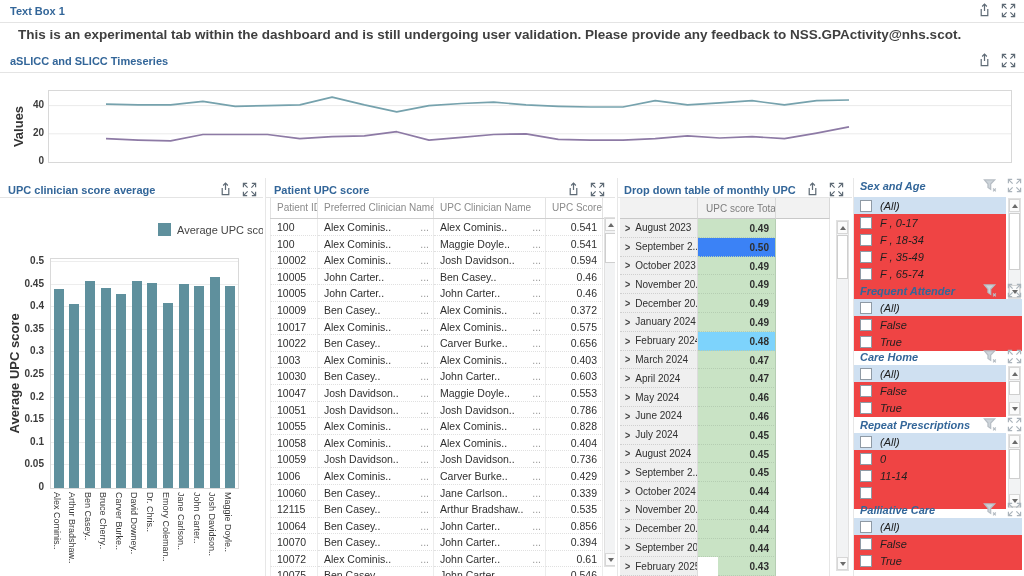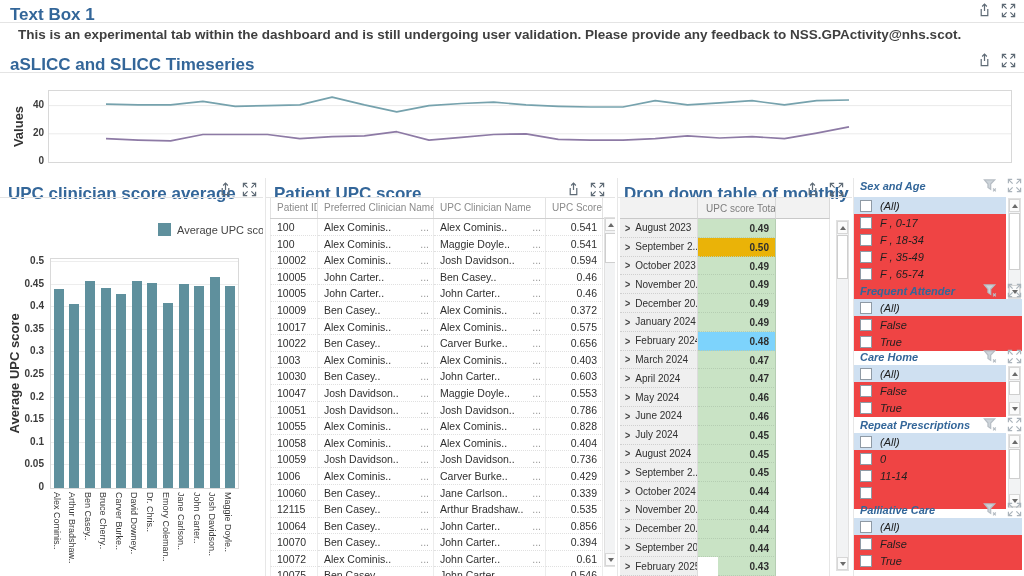--- a/index.html
+++ b/index.html
@@ -1,18 +1,18 @@
 <!DOCTYPE html>
 <html><head>
 <meta charset="utf-8">
 <style>
   html,body{margin:0;padding:0;background:#fff;}
   .stage{position:relative;width:1024px;height:576px;overflow:hidden;background:#fff;
          font-family:"Liberation Sans",sans-serif;-webkit-font-smoothing:antialiased;}
-  .panel-title{font-weight:bold;font-size:17px;color:#336699;white-space:nowrap;}
+  .panel-title{font-weight:bold;font-size:11px;color:#336699;white-space:nowrap;}
   .divider{position:absolute;left:0;right:0;height:0;border-top:1px solid #e4e4e4;}
   .vsep{position:absolute;top:178px;bottom:0;width:0;border-left:1px solid #e7e7e7;}
   .head-icons{position:absolute;display:flex;gap:9px;align-items:center;}
   .icon{width:15px;height:15px;display:inline-block;cursor:pointer;}
   .icon svg{width:15px;height:15px;stroke:#5f6b76;fill:none;stroke-width:1.3;}
   .icon.grey svg{stroke:#aab3bb;}
   
   .ts-chart{position:absolute;left:48px;top:90px;width:962px;height:71px;border:1px solid #d8d8d8;background:#fff;}
   .tstick{position:absolute;width:30px;text-align:right;font-size:10px;font-weight:bold;color:#3c3c3c;}
   .ylab{position:absolute;transform:rotate(-90deg);font-weight:bold;font-size:13px;color:#333;
@@ -401,21 +401,21 @@
               <span>August 2023</span>
             </div>
             <div class="mc-val" style="background: rgb(201, 227, 197);">0.49</div>
             <div class="mc-empty"></div>
           </div>
           <div class="mt-grid mtr">
             <div class="mc-month">
               <span class="chev">&gt;</span>
               <span>September 2...</span>
             </div>
-            <div class="mc-val" style="background: #eab308; padding-left: 32px;">0.50</div>
+            <div class="mc-val" style="background: #3b82f6; padding-left: 32px;">0.50</div>
             <div class="mc-empty"></div>
           </div>
           <div class="mt-grid mtr">
             <div class="mc-month">
               <span class="chev">&gt;</span>
               <span>October 2023</span>
             </div>
             <div class="mc-val" style="background: rgb(201, 227, 197);">0.49</div>
             <div class="mc-empty"></div>
           </div>

